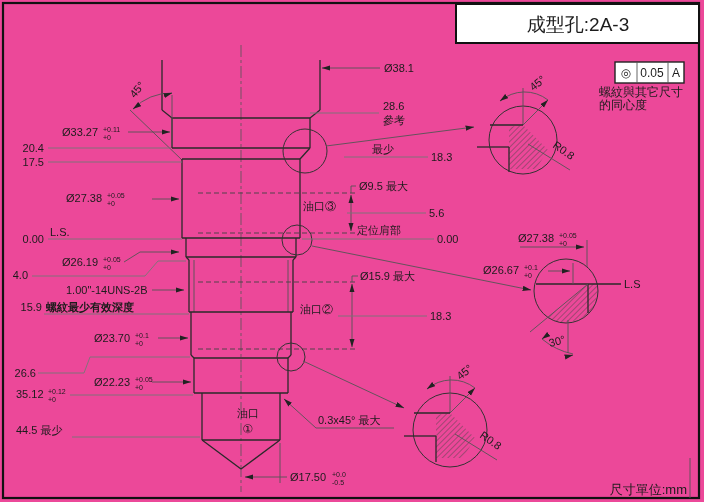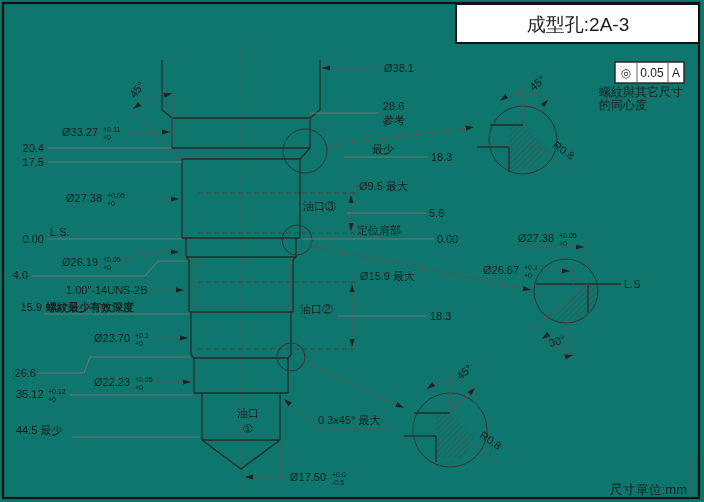--- a/index.html
+++ b/index.html
@@ -1,16 +1,16 @@
 <!DOCTYPE html>
 <html><head>
 <meta charset="utf-8">
 <style>
   html,body{margin:0;padding:0;background:#fff;}
-  .page{position:relative;width:704px;height:502px;background:#0f766e;overflow:hidden;
+  .page{position:relative;width:704px;height:502px;background:#ec4899;overflow:hidden;
         font-family:"Liberation Sans",sans-serif;text-align:center;}
   svg{position:absolute;top:0;left:0;}
   svg text{fill:#1c1c1c;font-family:"Liberation Sans",sans-serif;}
   .dim{font-size:11px;}
   .cjk{font-size:11px;}
   .tol{font-size:7px;}
   .title-text{font-size:19px;}
   .gdt-text{font-size:12px;}
   .units-text{font-size:13px;}
   .small-num{font-size:12px;}

